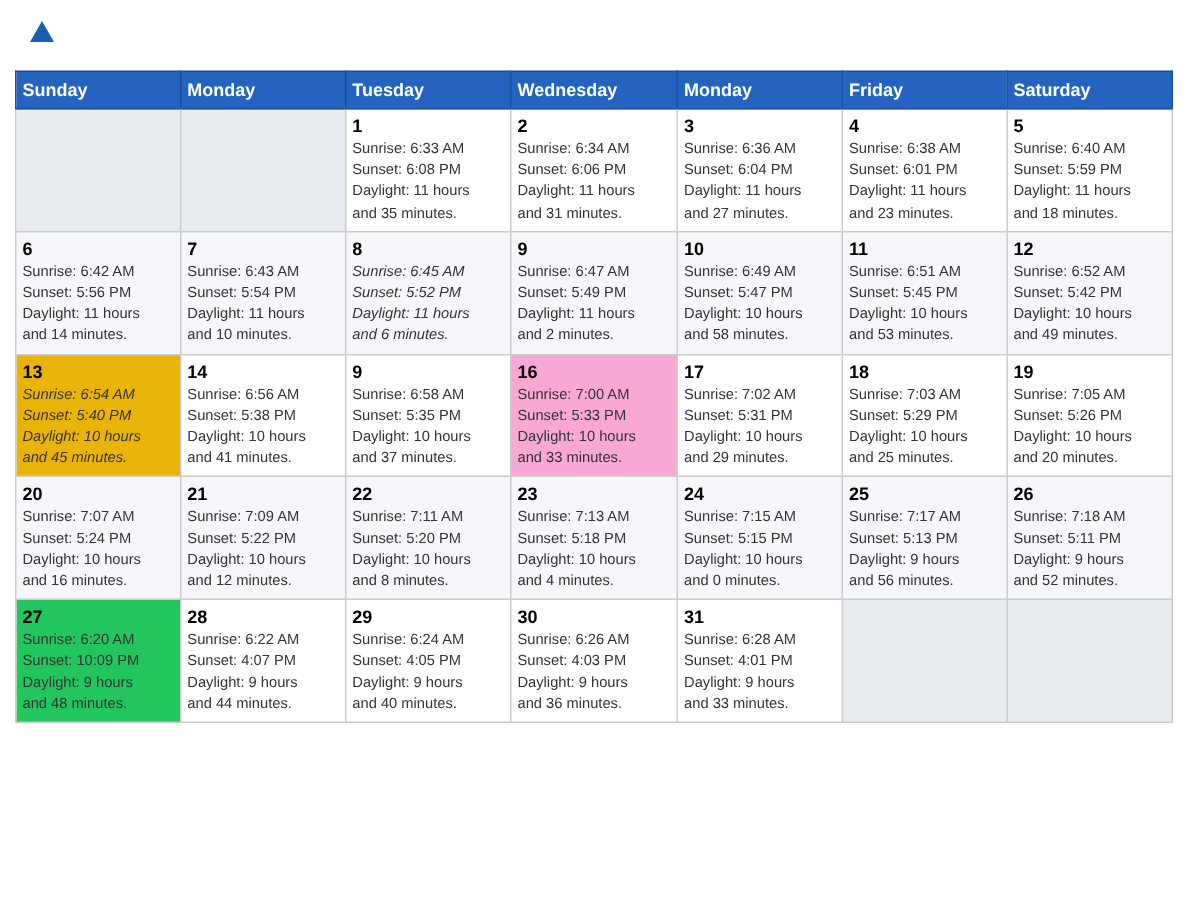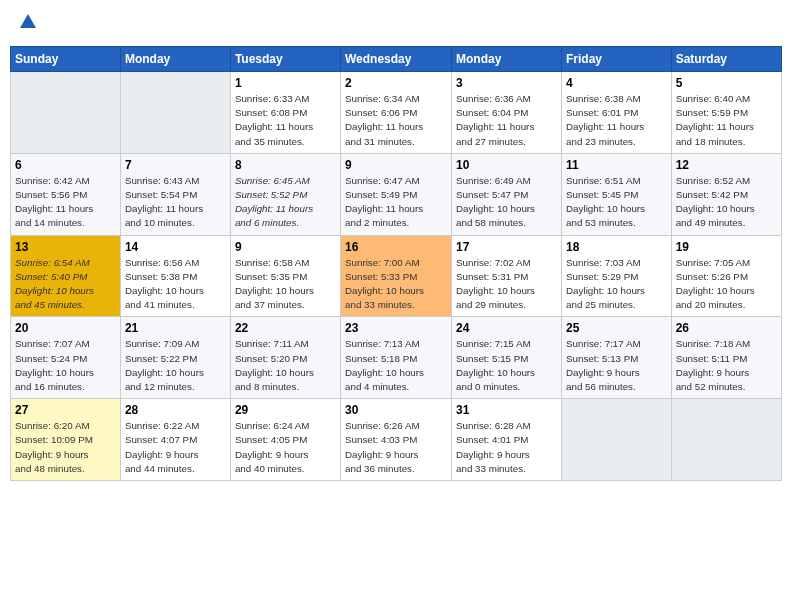--- a/index.html
+++ b/index.html
@@ -224,21 +224,21 @@
 Daylight: 10 hours
 and 41 minutes.</div>
         </td>
         <td class="has-data" style="background: rgb(255, 255, 255);">
           <span class="day-number">9</span>
           <div class="day-info" style="white-space: pre-line;">Sunrise: 6:58 AM
 Sunset: 5:35 PM
 Daylight: 10 hours
 and 37 minutes.</div>
         </td>
-        <td class="has-data" style="background: #fdba74; margin-top: 20px;">
+        <td class="has-data" style="background: #f9a8d4; margin-top: 20px;">
           <span class="day-number">16</span>
           <div class="day-info" style="white-space: pre-line;">Sunrise: 7:00 AM
 Sunset: 5:33 PM
 Daylight: 10 hours
 and 33 minutes.</div>
         </td>
         <td class="has-data" style="background: rgb(255, 255, 255);">
           <span class="day-number">17</span>
           <div class="day-info" style="white-space: pre-line;">Sunrise: 7:02 AM
 Sunset: 5:31 PM
@@ -305,21 +305,21 @@
         </td>
         <td class="has-data" style="background: rgb(245, 247, 250);">
           <span class="day-number">26</span>
           <div class="day-info" style="white-space: pre-line;">Sunrise: 7:18 AM
 Sunset: 5:11 PM
 Daylight: 9 hours
 and 52 minutes.</div>
         </td>
       </tr>
       <tr>
-        <td class="has-data" style="background: #fef9c3;">
+        <td class="has-data" style="background: #22c55e;">
           <span class="day-number">27</span>
           <div class="day-info" style="white-space: pre-line;">Sunrise: 6:20 AM
 Sunset: 10:09 PM
 Daylight: 9 hours
 and 48 minutes.</div>
         </td>
         <td class="has-data" style="background: rgb(255, 255, 255);">
           <span class="day-number">28</span>
           <div class="day-info" style="white-space: pre-line;">Sunrise: 6:22 AM
 Sunset: 4:07 PM

